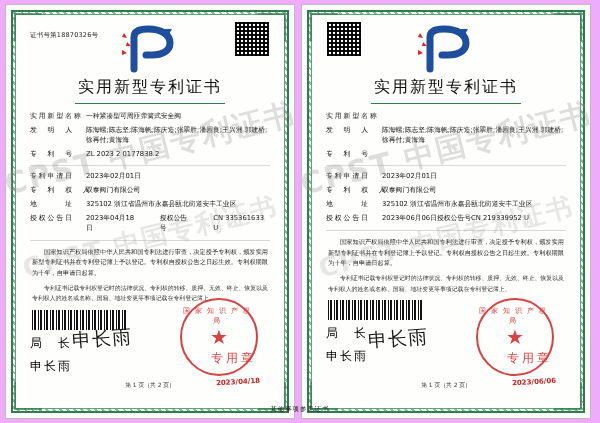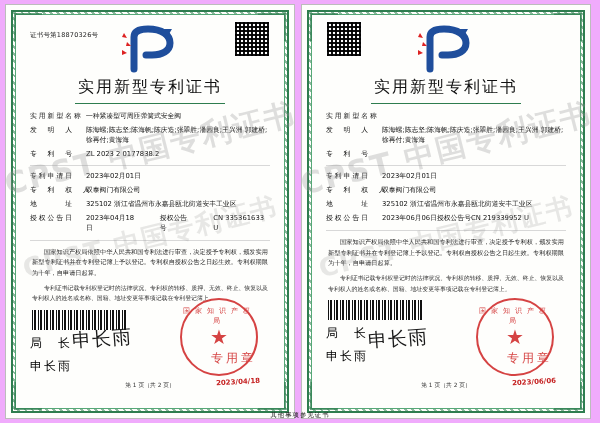--- a/index.html
+++ b/index.html
@@ -162,21 +162,21 @@
   .seal-date{
     position:absolute;right:20px;bottom:18px;
     color:#c52121;font-size:7px;font-weight:bold;
     transform:rotate(-3deg);
   }
   .footer-page{
     position:absolute;bottom:14px;left:0;right:0;
     text-align:center;font-size:5.8px;color:#333;
   }
   .footer-note{
-    position:absolute;bottom:3px;left:0;right:0;
+    position:absolute;bottom:9px;left:0;right:0;
     text-align:center;font-size:6.4px;color:#222;letter-spacing:1px;
   }
   
   .watermark{
     position:absolute;left:-6%;top:30%;width:112%;
     text-align:center;
     font-family:"DejaVu Sans","Liberation Sans",sans-serif;
     font-weight:bold;font-size:30px;letter-spacing:2px;
     color:rgba(150,150,150,.30);
     transform:rotate(-14deg);

